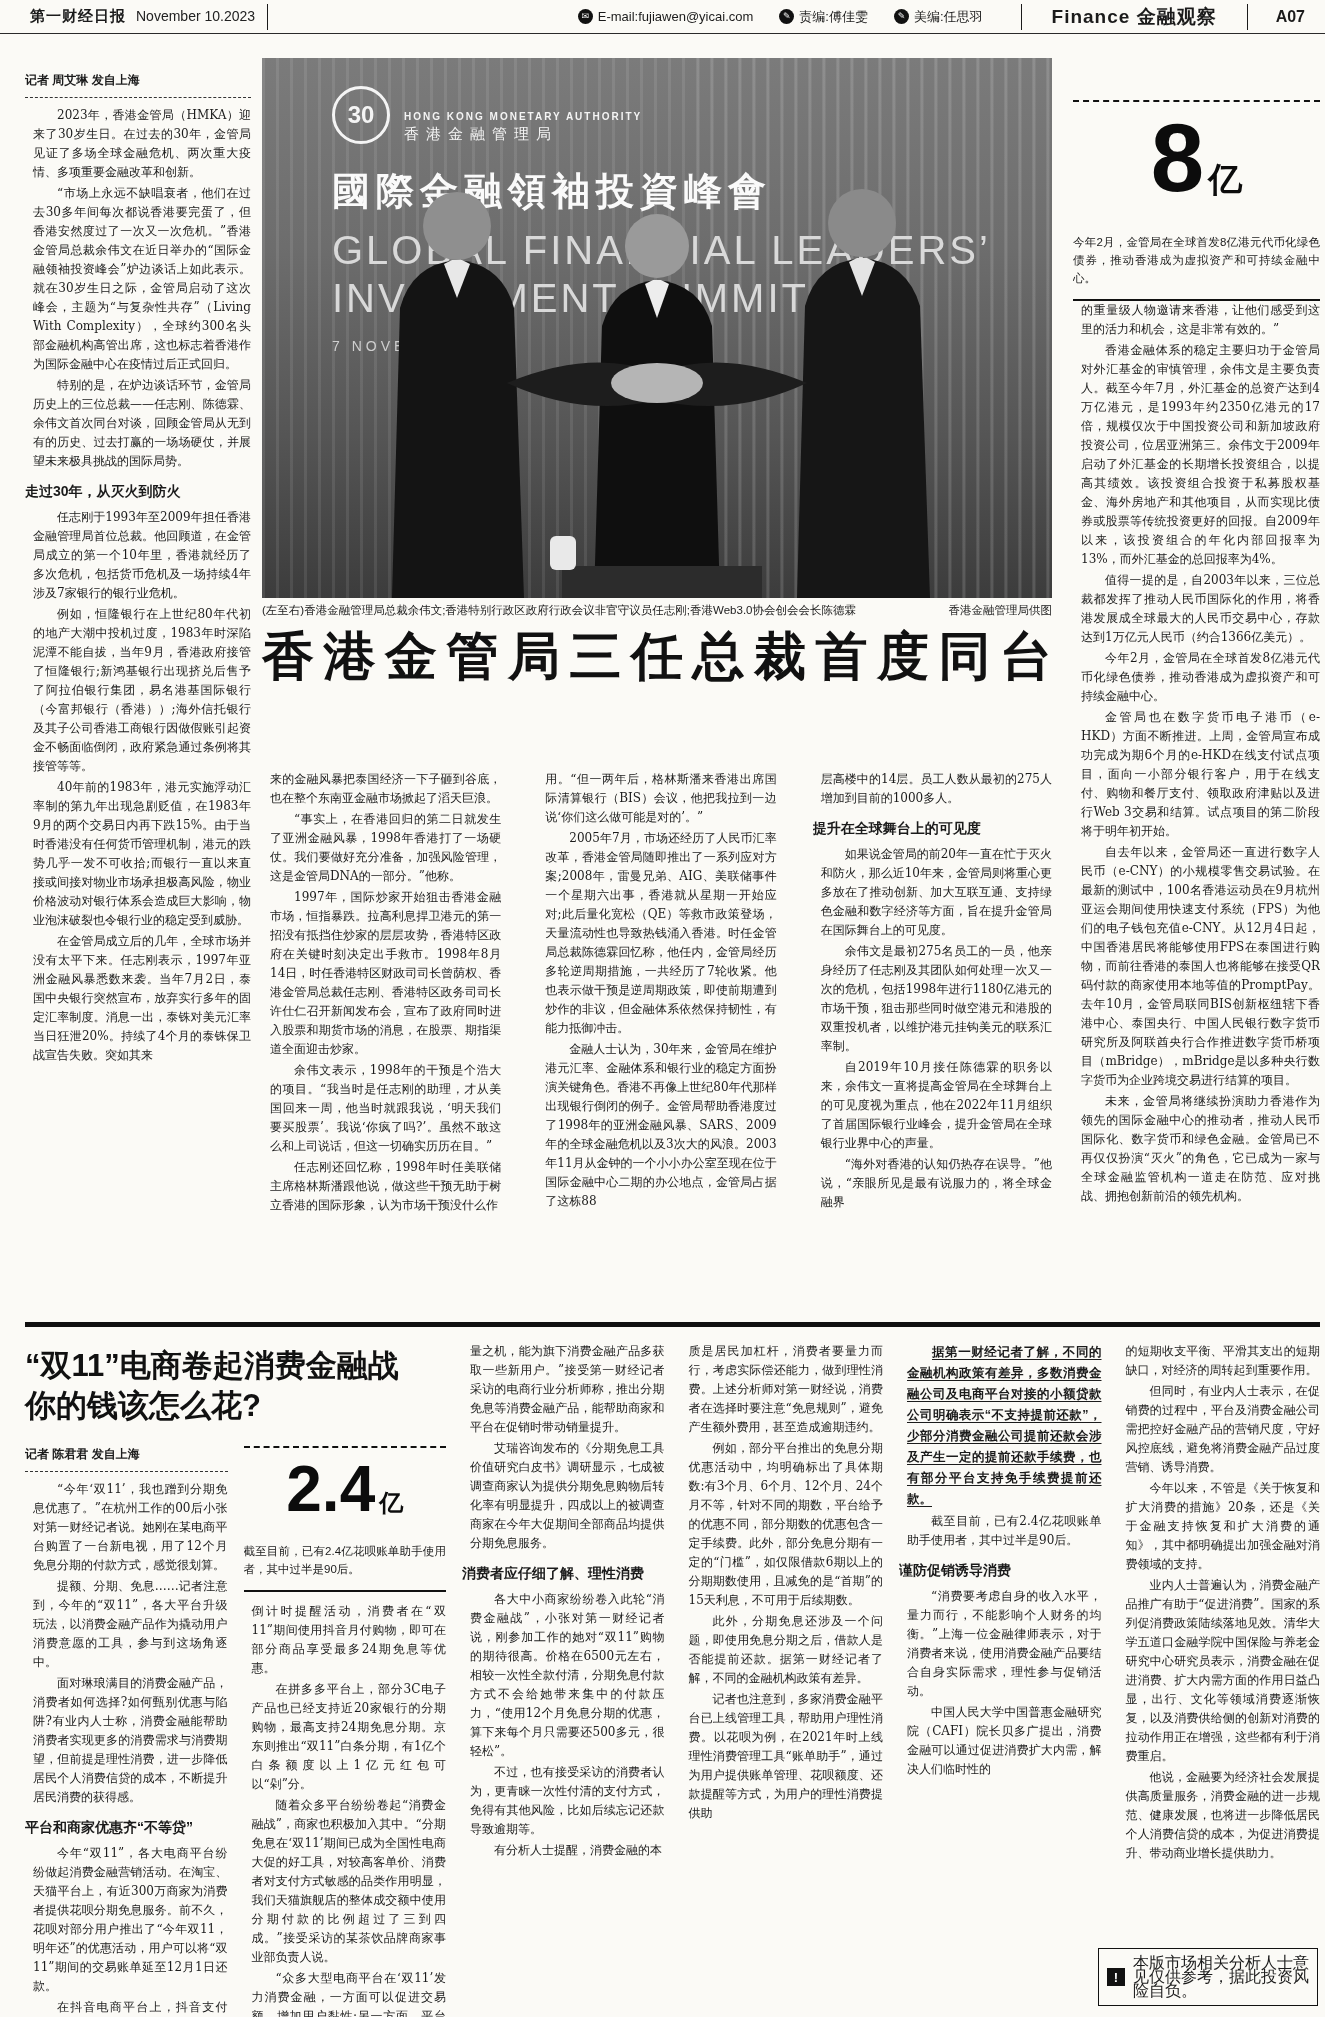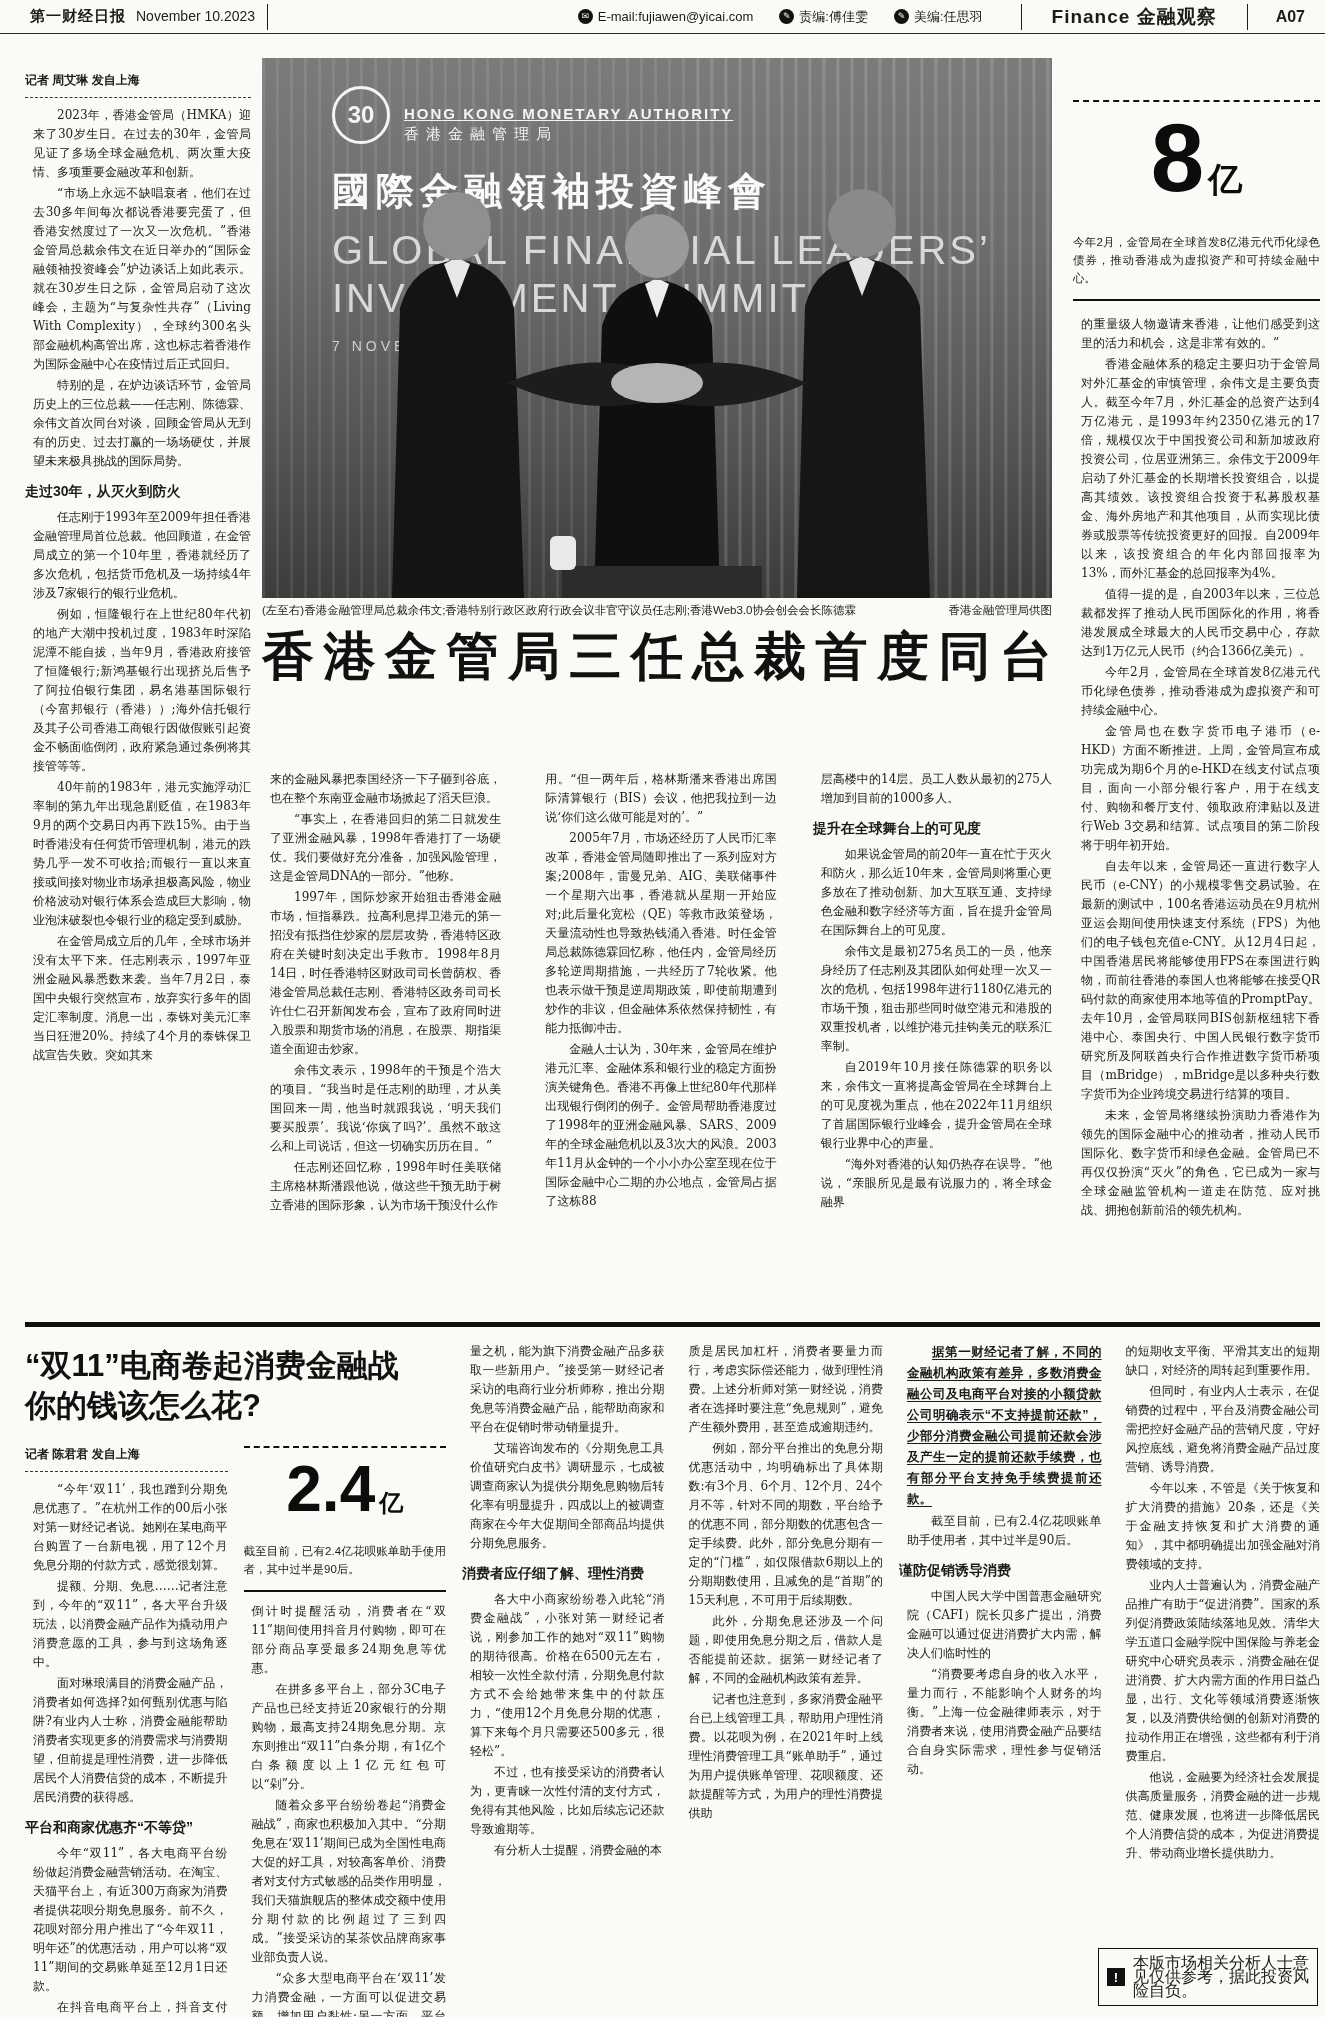--- a/index.html
+++ b/index.html
@@ -44,42 +44,42 @@
   }
   .photo .bars{position:absolute;inset:0;
     background:repeating-linear-gradient(90deg,rgba(255,255,255,.18) 0 3px,rgba(255,255,255,0) 3px 14px);
     opacity:.5;}
   .photo .bars.right{left:55%;opacity:.35;}
   .photo-logo{position:absolute;left:70px;top:28px;display:flex;align-items:flex-end;gap:14px;color:#f4f4f4;
     font-family:"Liberation Sans","DejaVu Sans",sans-serif;}
   .logo-circle{width:52px;height:52px;border-radius:50%;border:3px solid #f4f4f4;
     display:flex;align-items:center;justify-content:center;font-size:24px;font-weight:bold;}
   .org-lines{display:flex;flex-direction:column;gap:3px;}
-  .org-en{font-size:15px;letter-spacing:2px;font-weight:bold;text-decoration:underline;}
+  .org-en{font-size:10px;letter-spacing:2px;font-weight:bold;}
   .org-cn{font-size:15px;letter-spacing:7px;}
   .photo-title-cn{position:absolute;left:70px;top:108px;color:#fafafa;font-size:38px;
     letter-spacing:6px;font-weight:bold;font-family:"Liberation Sans","DejaVu Sans",sans-serif;}
   .photo-title-en{position:absolute;left:70px;top:168px;color:#d9d9d9;font-size:40px;
     letter-spacing:3px;line-height:48px;font-family:"Liberation Sans","DejaVu Sans",sans-serif;font-weight:500;}
   .photo-date{position:absolute;left:70px;top:280px;color:#cfcfcf;font-size:14px;letter-spacing:4px;
     font-family:"Liberation Sans","DejaVu Sans",sans-serif;}
   .figures{position:absolute;left:0;bottom:0;width:100%;height:430px;}
   .caption-row{position:absolute;left:262px;top:603px;width:790px;display:flex;
     font-family:"Liberation Sans","DejaVu Sans",sans-serif;font-size:11.5px;color:#222;}
   .caption-credit{margin-left:auto;white-space:nowrap;padding-left:18px;}
   .lead-headline{position:absolute;left:262px;top:626px;width:790px;
     font-family:"Liberation Sans","DejaVu Sans",sans-serif;font-weight:bold;
     font-size:52px;line-height:60px;color:#111;}
   .lead-headline div{text-align:justify;text-align-last:justify;}
   .lead-cols{position:absolute;left:262px;top:770px;width:790px;height:548px;overflow:hidden;
     display:flex;gap:36px;}
   .lead-col{flex:1;overflow:hidden;}
   
   .sidebar{position:absolute;left:1073px;top:100px;width:247px;height:1218px;overflow:hidden;}
-  .statbox{margin-bottom:14px;}
+  .statbox{}
   .statbox .top-rule{border-top:2px dashed #111;margin-bottom:6px;}
   .stat-number{text-align:center;font-family:"Liberation Sans","DejaVu Sans",sans-serif;
     font-weight:800;color:#0c0c0c;}
   .stat8 .stat-number{font-size:96px;line-height:100px;}
   .stat-number .unit{font-size:34px;font-weight:800;margin-left:4px;}
   .stat-caption{font-size:11.5px;line-height:18px;text-align:justify;
     font-family:"Liberation Sans","DejaVu Sans",sans-serif;margin-top:4px;}
   .statbox .bottom-rule{border-bottom:2px solid #111;margin-top:12px;}
   
   .big-divider{position:absolute;left:25px;top:1322px;width:1295px;height:5px;background:#101010;}
@@ -281,22 +281,22 @@
   <div class="b-col">
       <p class="para cont">质是居民加杠杆，消费者要量力而行，考虑实际偿还能力，做到理性消费。上述分析师对第一财经说，消费者在选择时要注意“免息规则”，避免产生额外费用，甚至造成逾期违约。</p>
       <p class="para">例如，部分平台推出的免息分期优惠活动中，均明确标出了具体期数:有3个月、6个月、12个月、24个月不等，针对不同的期数，平台给予的优惠不同，部分期数的优惠包含一定手续费。此外，部分免息分期有一定的“门槛”，如仅限借款6期以上的分期期数使用，且减免的是“首期”的15天利息，不可用于后续期数。</p>
       <p class="para">此外，分期免息还涉及一个问题，即使用免息分期之后，借款人是否能提前还款。据第一财经记者了解，不同的金融机构政策有差异。</p>
       <p class="para">记者也注意到，多家消费金融平台已上线管理工具，帮助用户理性消费。以花呗为例，在2021年时上线理性消费管理工具“账单助手”，通过为用户提供账单管理、花呗额度、还款提醒等方式，为用户的理性消费提供助</p>
     </div>
   <div class="b-col">
       <p class="para boxed">据第一财经记者了解，不同的金融机构政策有差异，多数消费金融公司及电商平台对接的小额贷款公司明确表示“不支持提前还款”，少部分消费金融公司提前还款会涉及产生一定的提前还款手续费，也有部分平台支持免手续费提前还款。</p>
       <p class="para">截至目前，已有2.4亿花呗账单助手使用者，其中过半是90后。</p>
       <h3 class="subhead">谨防促销诱导消费</h3>
+      <p class="para">“消费要考虑自身的收入水平，量力而行，不能影响个人财务的均衡。”上海一位金融律师表示，对于消费者来说，使用消费金融产品要结合自身实际需求，理性参与促销活动。</p>
       <p class="para">中国人民大学中国普惠金融研究院（CAFI）院长贝多广提出，消费金融可以通过促进消费扩大内需，解决人们临时性的</p>
-      <p class="para">“消费要考虑自身的收入水平，量力而行，不能影响个人财务的均衡。”上海一位金融律师表示，对于消费者来说，使用消费金融产品要结合自身实际需求，理性参与促销活动。</p>
     </div>
   <div class="b-col">
       <p class="para cont">的短期收支平衡、平滑其支出的短期缺口，对经济的周转起到重要作用。</p>
       <p class="para">但同时，有业内人士表示，在促销费的过程中，平台及消费金融公司需把控好金融产品的营销尺度，守好风控底线，避免将消费金融产品过度营销、诱导消费。</p>
       <p class="para">今年以来，不管是《关于恢复和扩大消费的措施》20条，还是《关于金融支持恢复和扩大消费的通知》，其中都明确提出加强金融对消费领域的支持。</p>
       <p class="para">业内人士普遍认为，消费金融产品推广有助于“促进消费”。国家的系列促消费政策陆续落地见效。清华大学五道口金融学院中国保险与养老金研究中心研究员表示，消费金融在促进消费、扩大内需方面的作用日益凸显，出行、文化等领域消费逐渐恢复，以及消费供给侧的创新对消费的拉动作用正在增强，这些都有利于消费重启。</p>
       <p class="para">他说，金融要为经济社会发展提供高质量服务，消费金融的进一步规范、健康发展，也将进一步降低居民个人消费信贷的成本，为促进消费提升、带动商业增长提供助力。</p>
     </div>
 </div>
 

